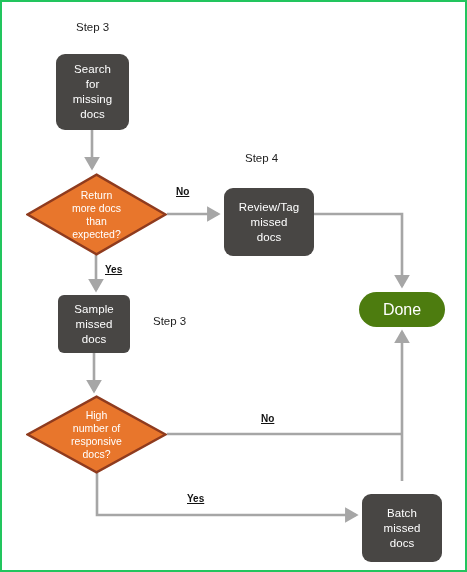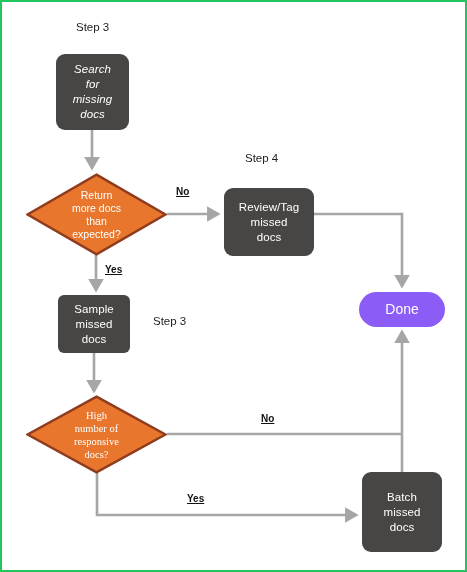--- a/index.html
+++ b/index.html
@@ -37,24 +37,24 @@
   }
   .proc {
     background: #484644;
     border-radius: 9px;
     color: #ffffff;
     font-size: 11.5px;
     line-height: 15px;
     letter-spacing: .1px;
   }
   .terminator {
-    background: #8b5cf6;
+    background: #4d7c0f;
     border-radius: 999px;
     color: #ffffff;
-    font-size: 14px;
+    font-size: 16px;
     line-height: 15px;
   }
   .decision {
     background: transparent;
   }
   .decision .dshape {
     position: absolute;
     left: 0; top: 0;
     width: 100%; height: 100%;
   }
@@ -125,47 +125,47 @@
   <div class="label step-label" style="left:151px; top:312px;">Step 3</div>
 
   <div class="label branch-label" style="left:174px; top:183px;">No</div>
 
   <div class="label branch-label" style="left:103px; top:261px;">Yes</div>
 
   <div class="label branch-label" style="left:259px; top:410px;">No</div>
 
   <div class="label branch-label" style="left:185px; top:490px;">Yes</div>
 
-  <div class="node proc" style="left:54px; top:52px; width:73px; height:76px;font-style:italic;">
+  <div class="node proc" style="left:54px; top:52px; width:73px; height:76px;">
     <span>Search<br>for<br>missing<br>docs</span>
   </div>
 
   <div class="node decision" style="left:24px; top:171px; width:141px; height:83px;">
     <svg class="dshape" viewBox="0 0 141 83" preserveAspectRatio="none">
       <polygon points="70.5,1.6 139.4,41.5 70.5,81.4 1.6,41.5" fill="#E8762C" stroke="#8F3B1E" stroke-width="2.4"></polygon>
     </svg>
     <span class="dtext">Return<br>more docs<br>than<br>expected?</span>
   </div>
 
   <div class="node proc" style="left:222px; top:178px; width:90px; height:68px;margin-top:8px;">
     <span>Review/Tag<br>missed<br>docs</span>
   </div>
 
   <div class="node proc" style="left:56px; top:293px; width:72px; height:58px;border-radius:6px;">
     <span>Sample<br>missed<br>docs</span>
   </div>
 
-  <div class="node decision" style="left:24px; top:393px; width:141px; height:79px;font-family:Liberation Serif, serif;">
+  <div class="node decision" style="left:24px; top:393px; width:141px; height:79px;">
     <svg class="dshape" viewBox="0 0 141 79" preserveAspectRatio="none">
       <polygon points="70.5,1.6 139.4,39.5 70.5,77.4 1.6,39.5" fill="#E8762C" stroke="#8F3B1E" stroke-width="2.4"></polygon>
     </svg>
     <span class="dtext">High<br>number of<br>responsive<br>docs?</span>
   </div>
 
-  <div class="node proc" style="left:360px; top:470px; width:80px; height:80px;">
+  <div class="node proc" style="left:360px; top:492px; width:80px; height:68px;">
     <span>Batch<br>missed<br>docs</span>
   </div>
 
   <div class="node terminator" style="left:357px; top:290px; width:86px; height:35px;">
     <span>Done</span>
   </div>
 
 </div>
 
 </body></html>

